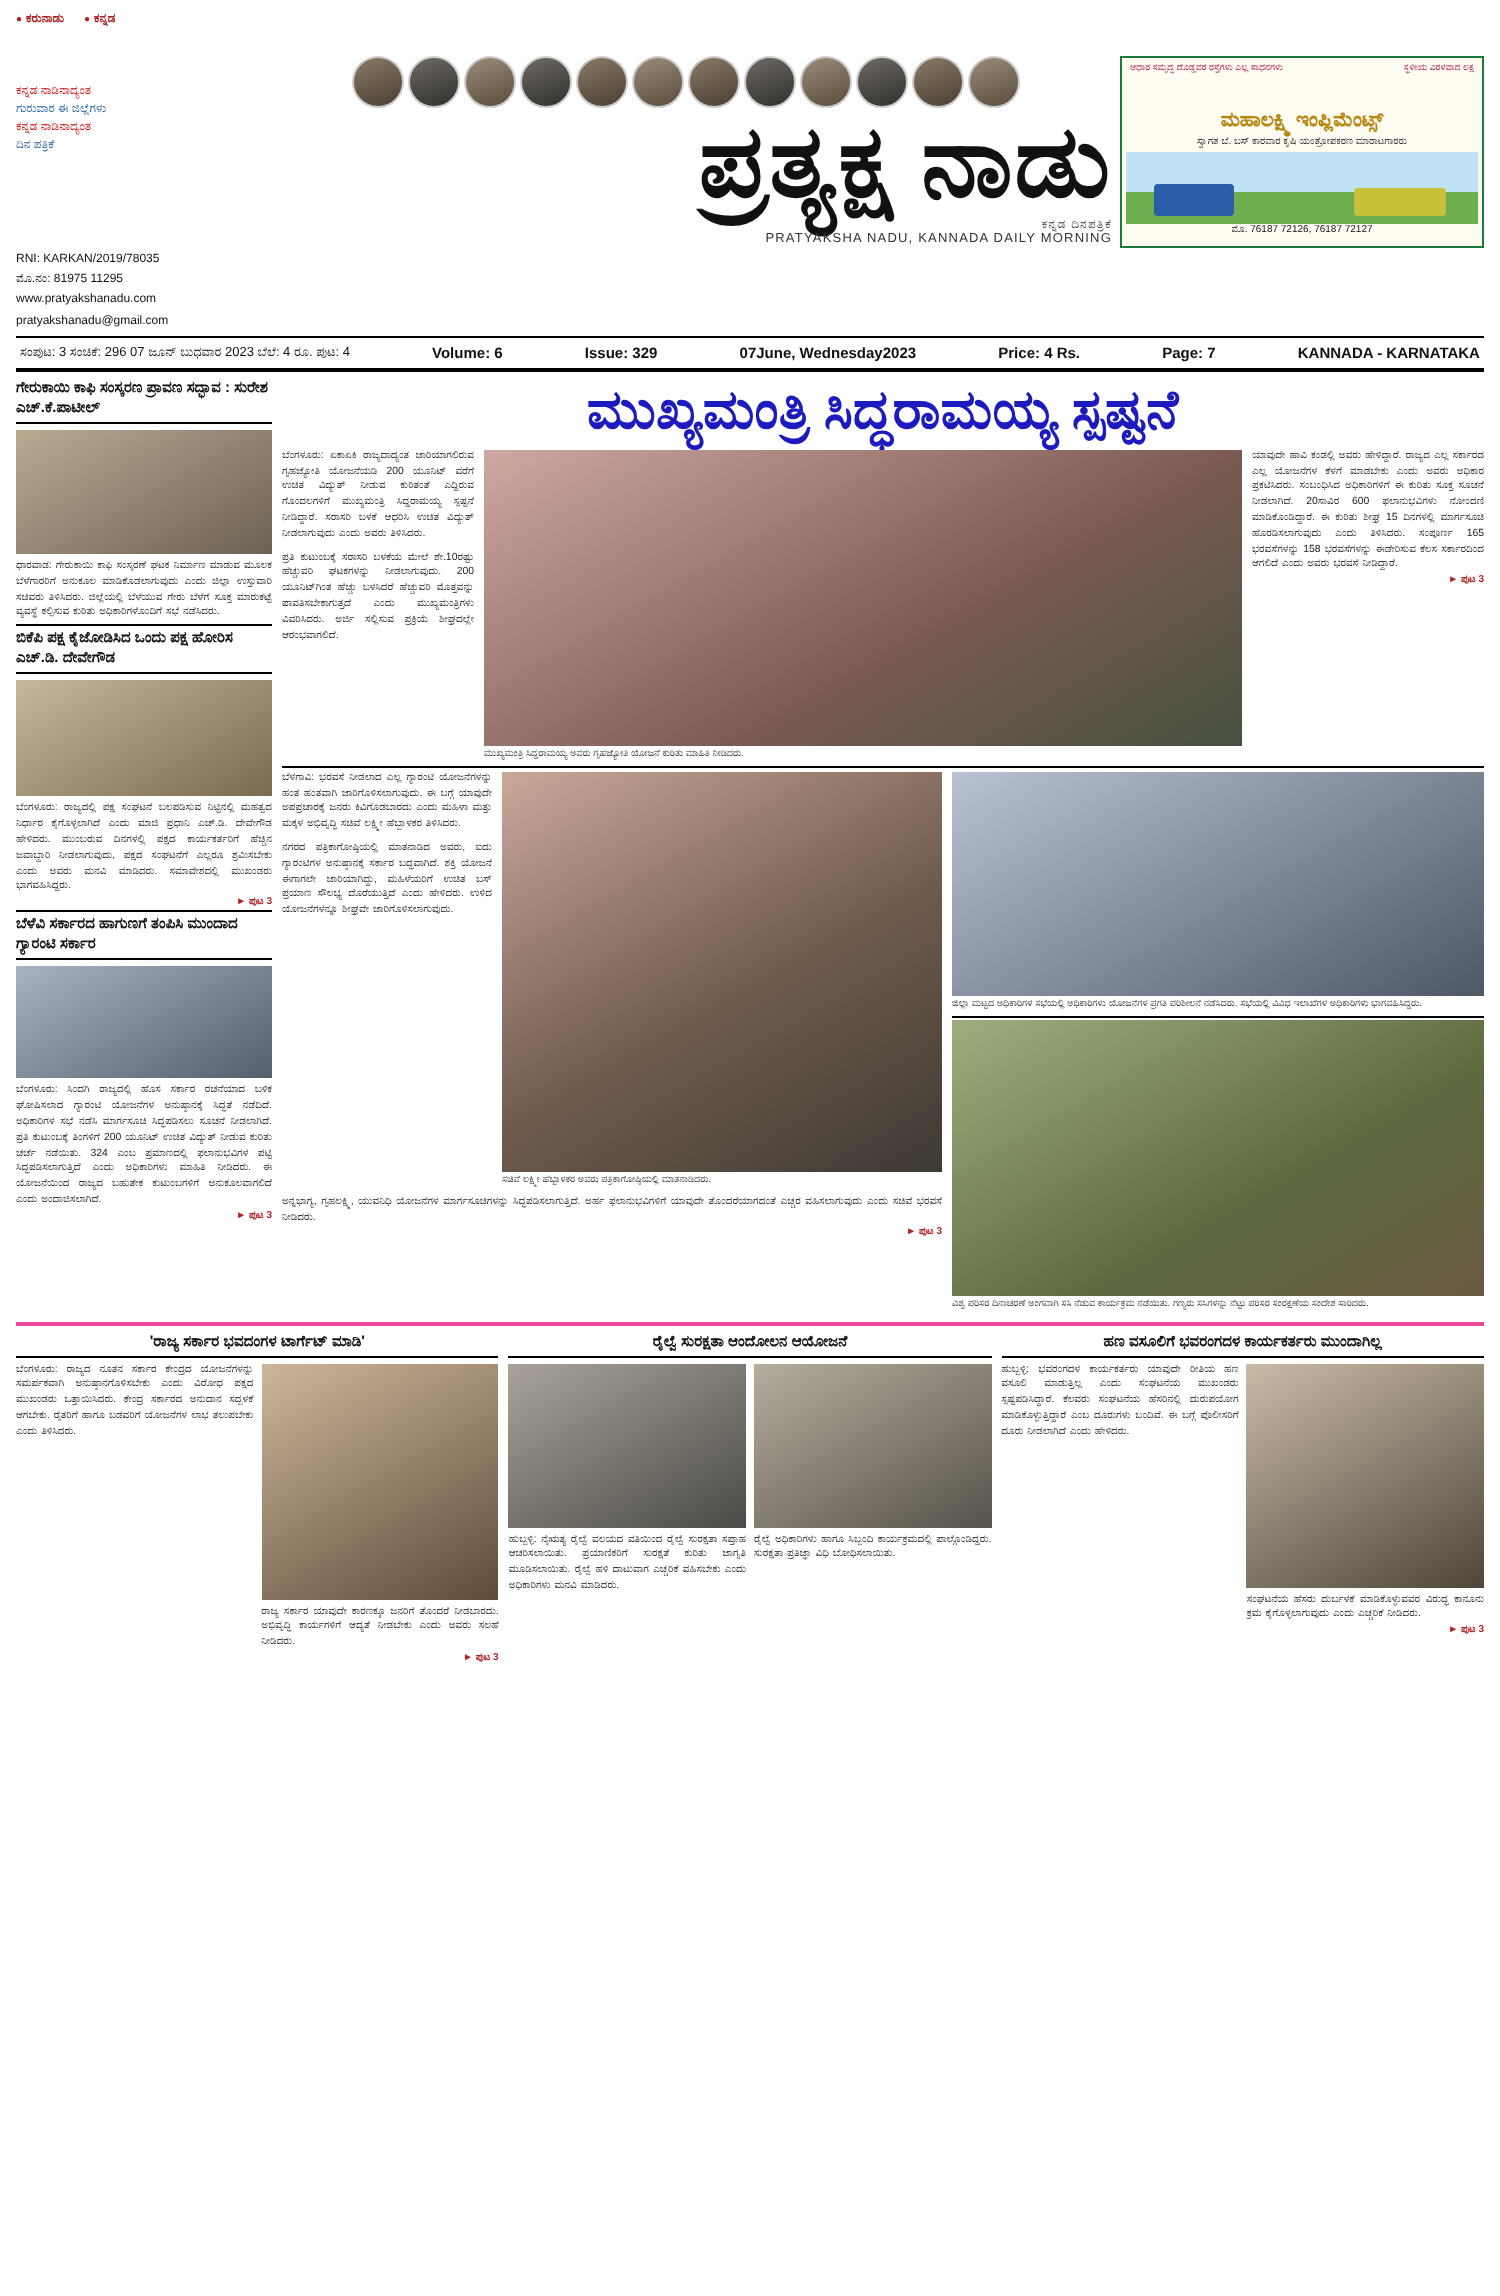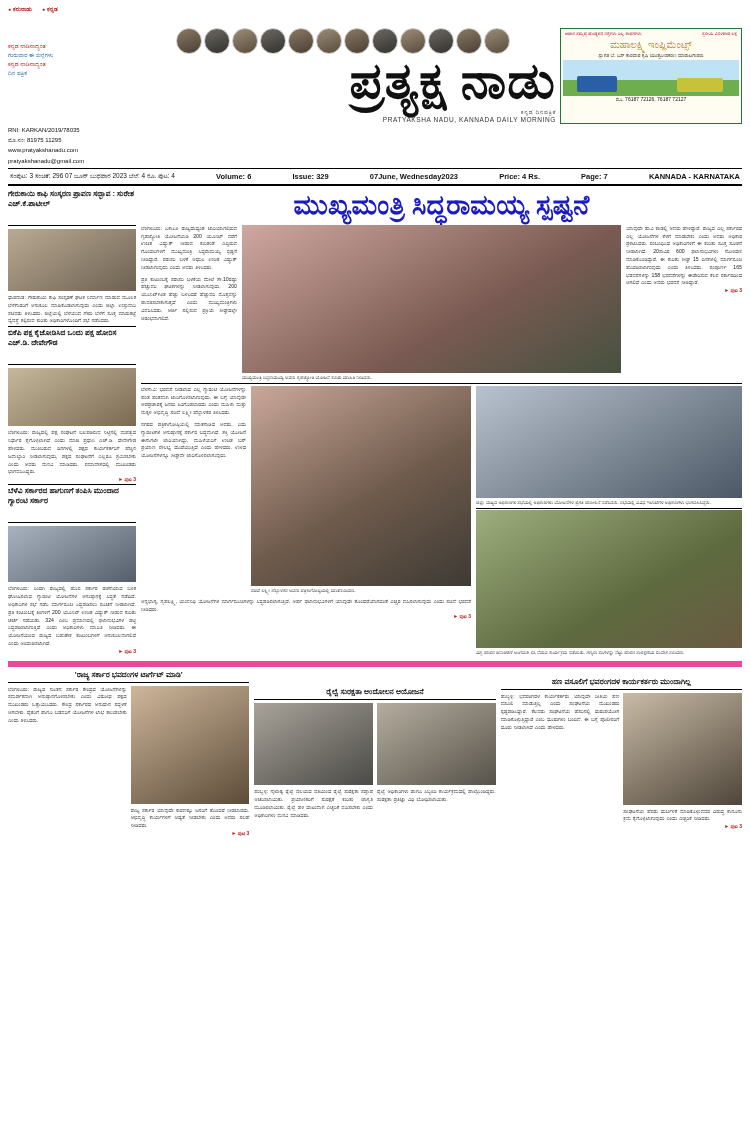--- a/index.html
+++ b/index.html
@@ -88,21 +88,21 @@
     line-height: 1.35;
     text-align: center;
     color: #222;
     position: relative;
     overflow: hidden;
   }
   .adbox .adtop {
     display:flex; font-size:4.6px; color:#a03; justify-content:space-between; padding:0 2px;
   }
   .adbox .adname {
-    font-weight: normal; color:#b8860b; font-size:10px; margin-top:1px;
+    font-weight: bold; color:#b8860b; font-size:10px; margin-top:17px;
     text-shadow: 0 0 1px #0002;
   }
   .adbox .adline { font-size:5px; color:#111; }
   .adbox .adphone { font-size:5px; color:#111; }
   .adbox .adimg {
     margin-top:2px; height:36px;
     background: linear-gradient(#bfe3f5 0 55%, #6fae4e 55% 100%);
     position: relative;
   }
   .adbox .adimg::after {
@@ -138,21 +138,21 @@
   }
   .col-l { width: 128px; }
   .col-m { flex: 1; }
 
   .kn-head {
     font-weight: bold;
     font-size: 7.5px;
     line-height: 1.35;
     color: #111;
     border-bottom: 1px solid #000;
-    padding-bottom: 16px;
+    padding-bottom: 2px;
     margin-bottom: 3px;
   }
   .body-text {
     font-size: 5.2px;
     line-height: 1.5;
     color: #222;
     text-align: justify;
     word-spacing: .5px;
   }
   .photo {
@@ -182,21 +182,21 @@
     margin: 1px 0 4px 0;
   }
 
   .boxhead {
     font-size: 8px; font-weight:bold; color:#111; text-align:center;
     border-top:1px solid #000; border-bottom:1px solid #000;
     padding:2px 0; margin-bottom:3px; line-height:1.3;
   }
 
   .bottom-band {
-    display:flex; gap:5px; margin-top:4px; border-top:6px solid #ec4899; padding-top:3px;align-items:center;
+    display:flex; gap:5px; margin-top:4px; border-top:2px solid #ec4899; padding-top:3px;
   }
   .bb-col { flex:1; }
   .bb-head {
     font-size: 7.6px; font-weight:bold; text-align:center; color:#111;
     border-bottom:1px solid #000; padding-bottom:2px; margin-bottom:3px;
   }
 
   .mini-cols { display:flex; gap:4px; }
   .mini-cols > div { flex:1; }
 

